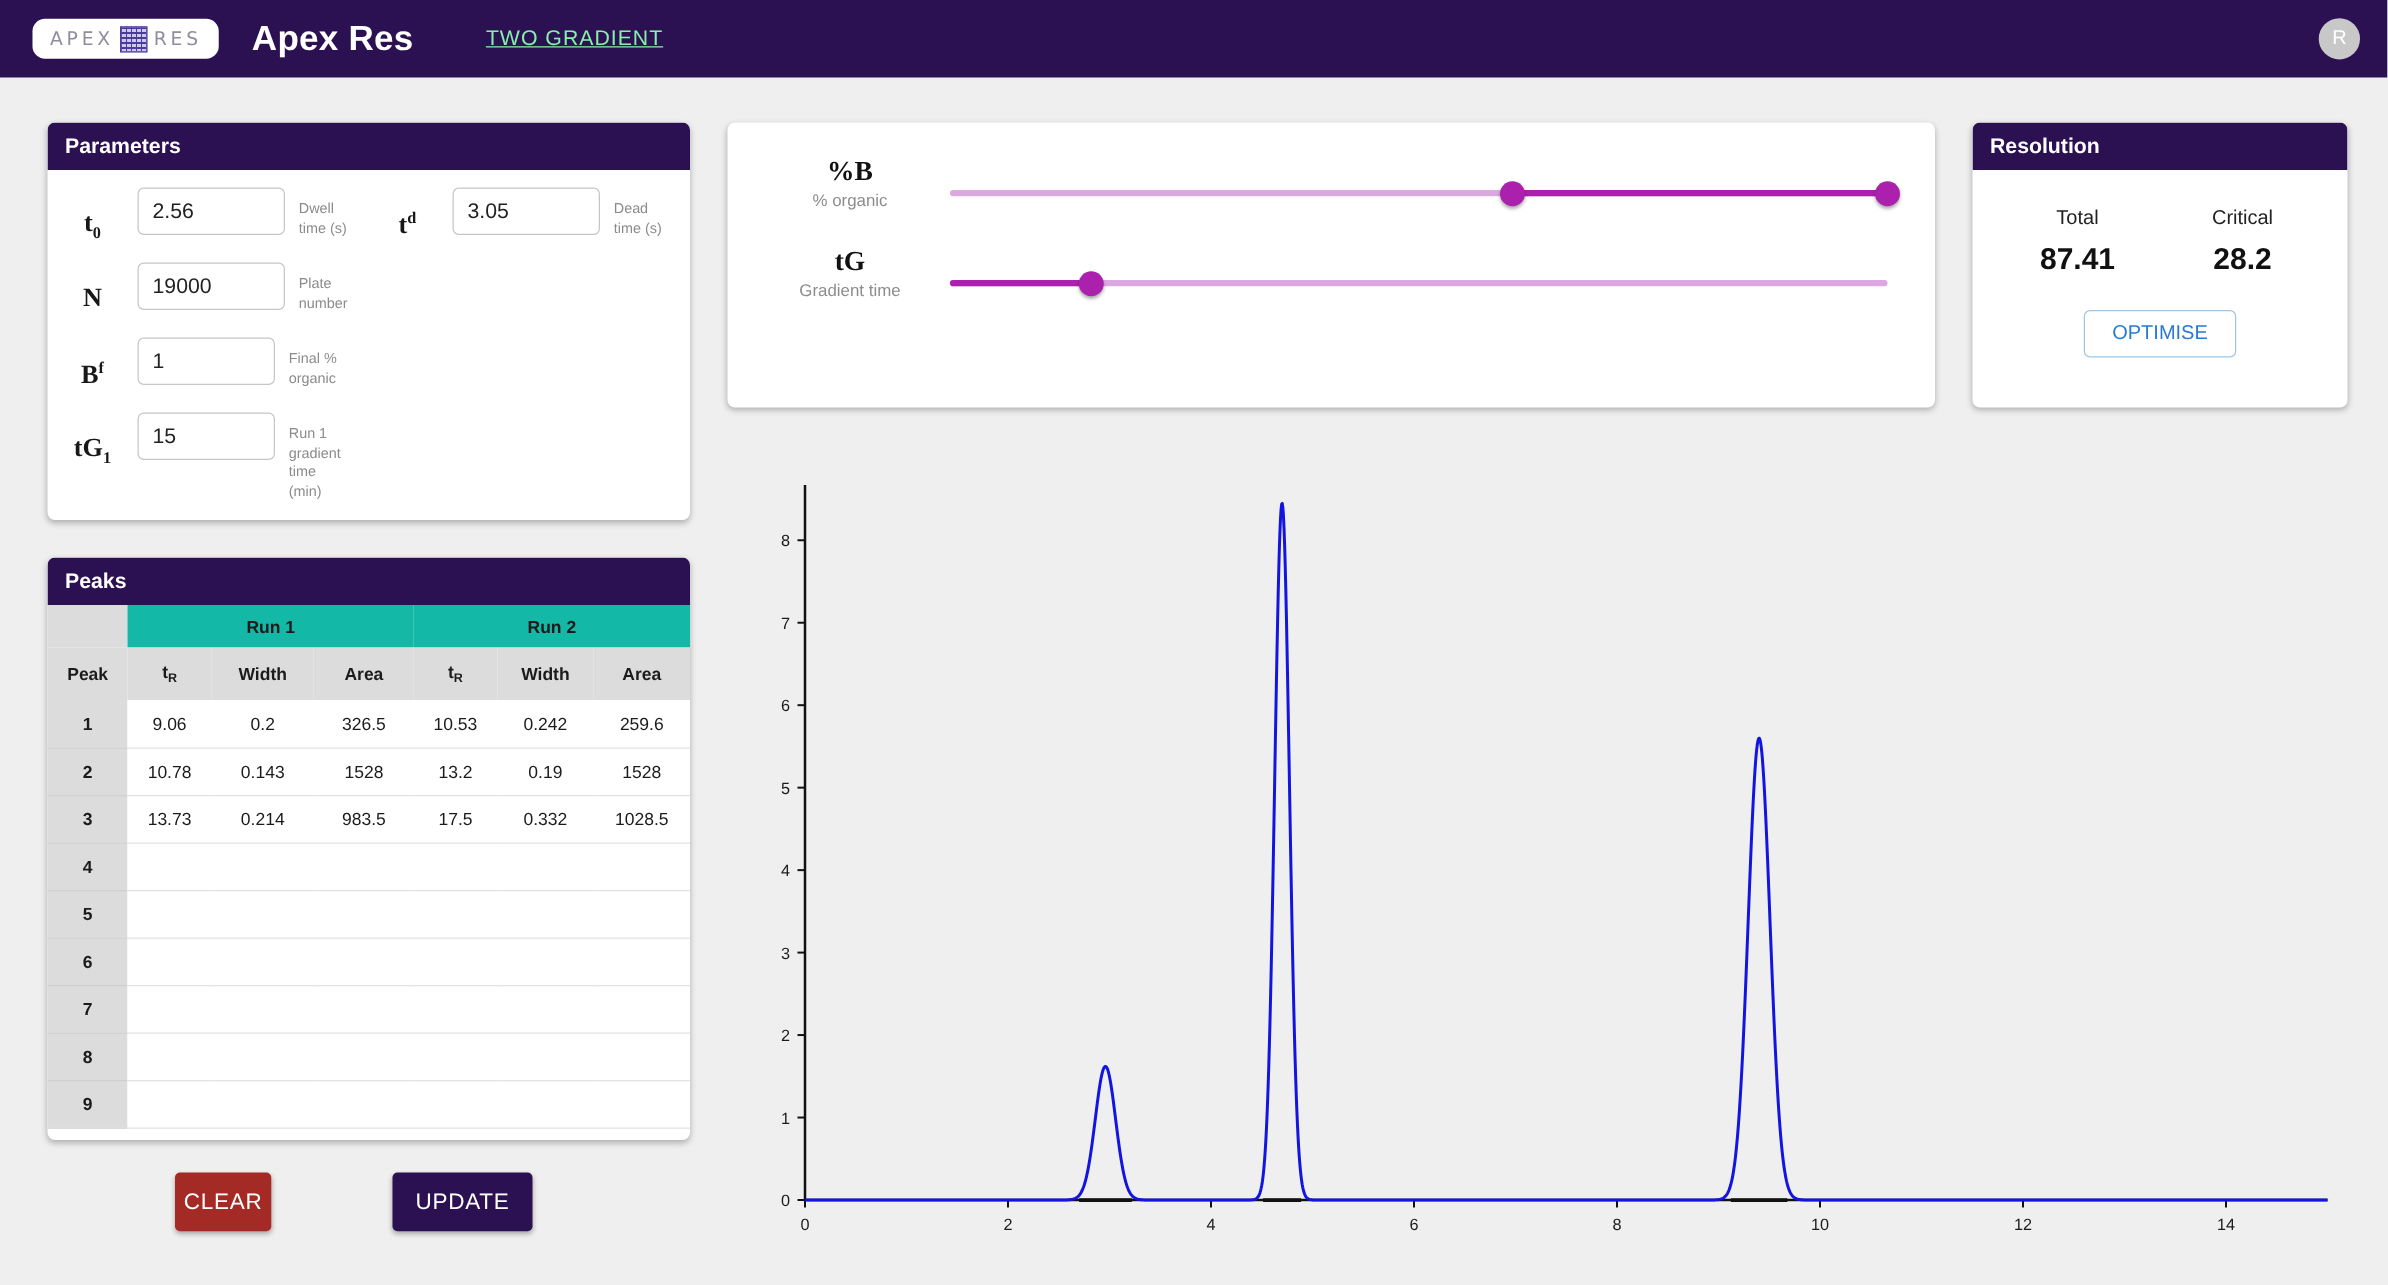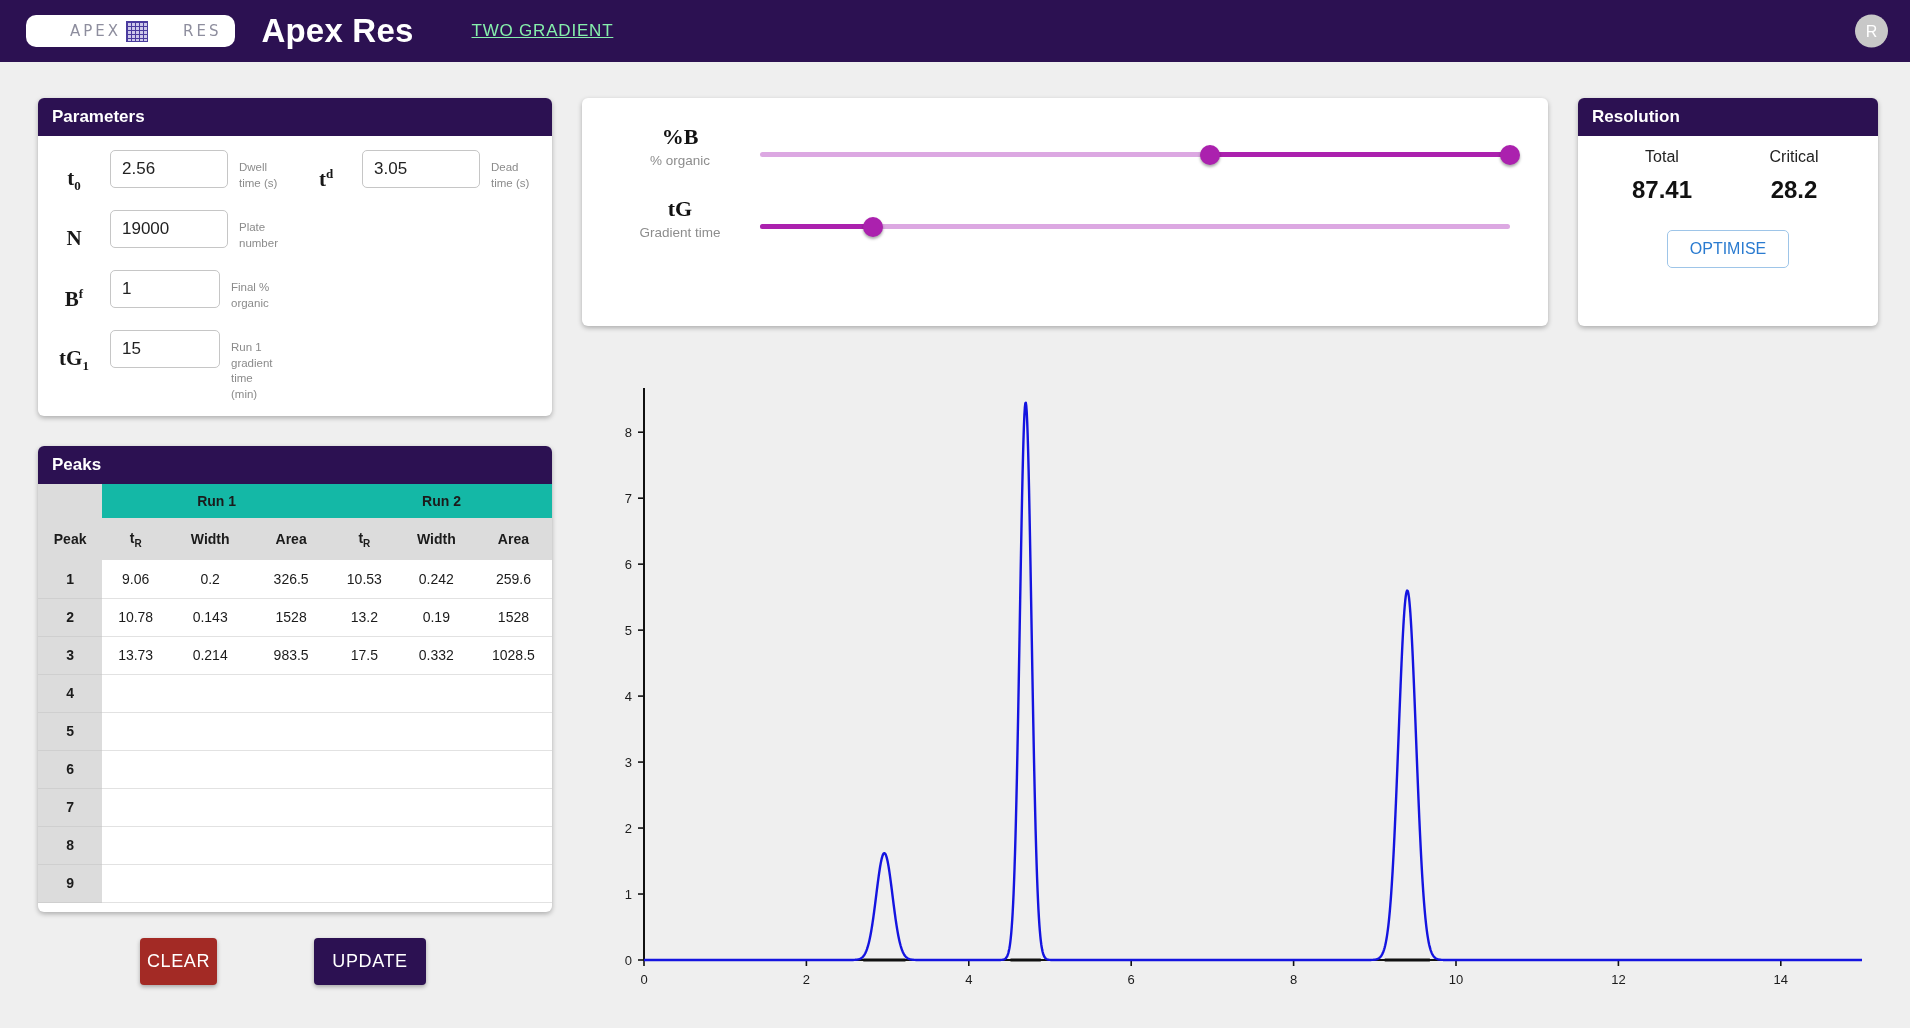--- a/index.html
+++ b/index.html
@@ -22,32 +22,32 @@
   .logo-pill {
     background: #ffffff;
     border-radius: 10px;
     height: 32px;
     padding: 0 14px;
     display: flex; align-items: center; gap: 5px;
     margin-right: 26px;
   }
   .logo-txt {
     color: #8e8e9e; font-size: 15px; letter-spacing: 3px;
-    font-family: "DejaVu Sans", sans-serif; font-weight: 400; margin-left: 30px;
+    font-family: "DejaVu Sans", sans-serif; font-weight: 400;
   }
   .logo-grid {
     width: 22px; height: 21px;
     background:
       repeating-linear-gradient(to right, #4a3b9e 0 1px, transparent 1px 4px),
       repeating-linear-gradient(to bottom, #4a3b9e 0 1px, transparent 1px 4px),
       #cdc8ea;
     border: 1px solid #4a3b9e;
   }
   .app-title {
-    color: #fff; font-size: 33px; font-weight: bold;
+    color: #fff; font-size: 28px; font-weight: bold;
     margin-right: 58px; letter-spacing: .2px;
   }
   .app-subtitle {
     color: #86efac; font-size: 17px; letter-spacing: .8px; text-decoration: underline;
   }
   .avatar {
     position: absolute; right: 22px; top: 50%;
     transform: translateY(-50%);
     width: 33px; height: 33px; border-radius: 50%;
     background: #c8c8c8; color: #ffffff;
@@ -111,21 +111,21 @@
   }
   .thumb {
     position: absolute; top: 5px; width: 20px; height: 20px;
     border-radius: 50%; background: #ab21ae;
     transform: translateX(-50%);
     box-shadow: 0 2px 3px rgba(0,0,0,.35);
   }
 
   
   #resolution { left: 1578px; top: 98px; width: 300px; height: 228px; }
-  .res-body { padding: 12px 18px 12px; text-align: center; }
+  .res-body { padding: 30px 18px 12px; text-align: center; }
   .res-cols { display: flex; }
   .res-col { flex: 1; }
   .res-lab { font-size: 16px; color: #222; }
   .res-val { font-size: 24px; font-weight: bold; color: #111; margin-top: 10px; }
   .optimise {
     margin-top: 26px; display: inline-block;
     border: 1px solid #9ec5e8; border-radius: 5px;
     color: #2a7bd0; background: #fff;
     font-size: 16px; padding: 9px 22px; cursor: pointer;
   }

